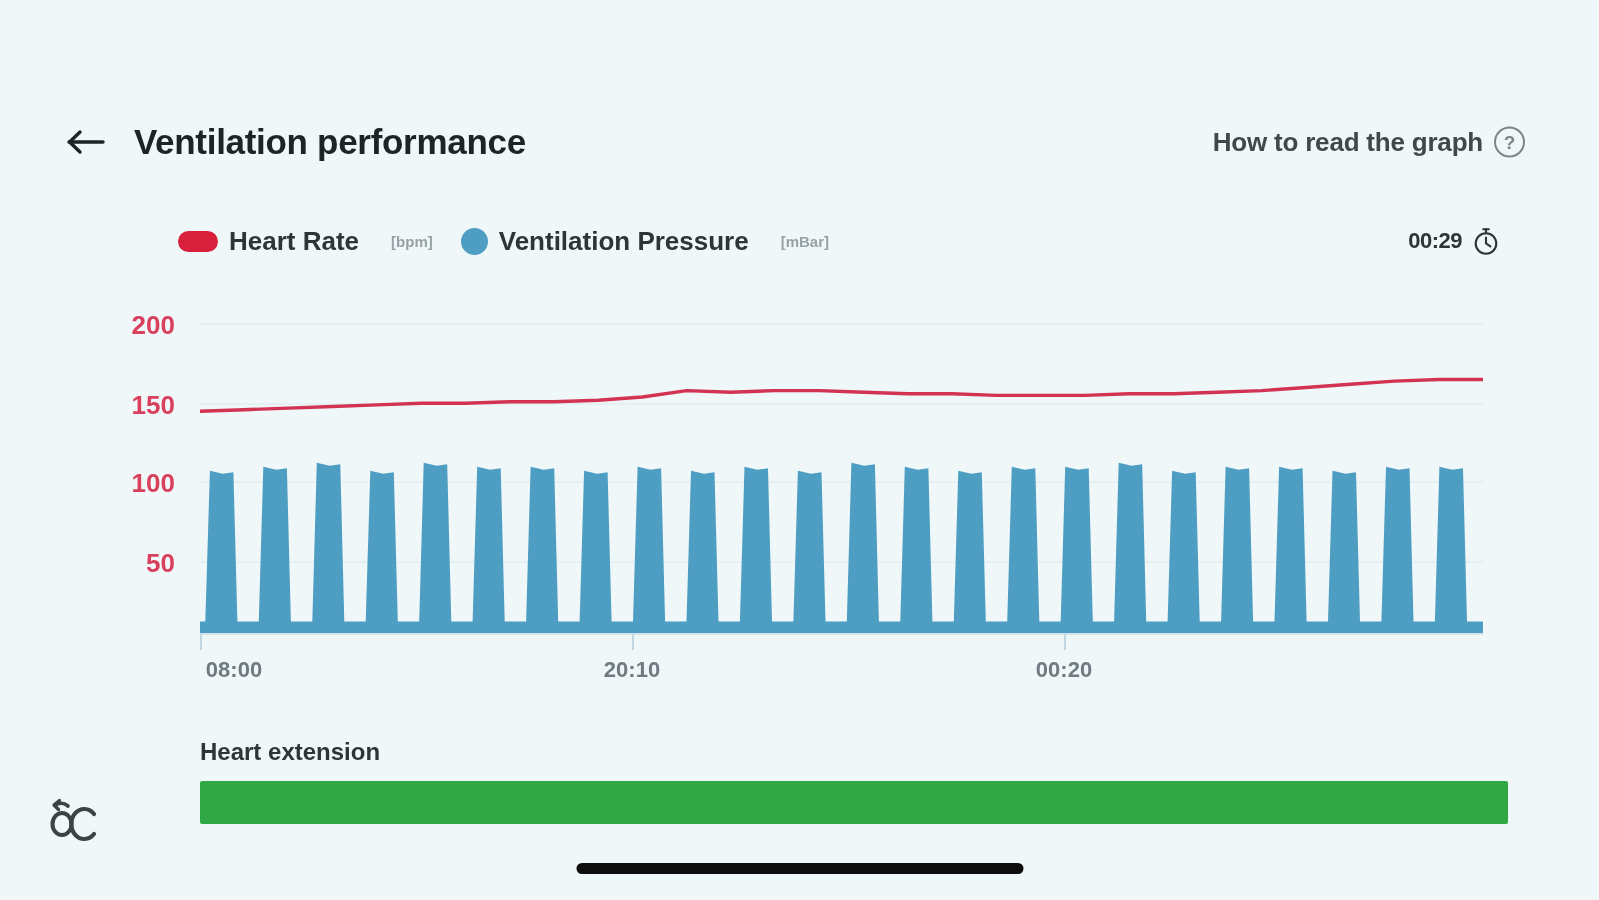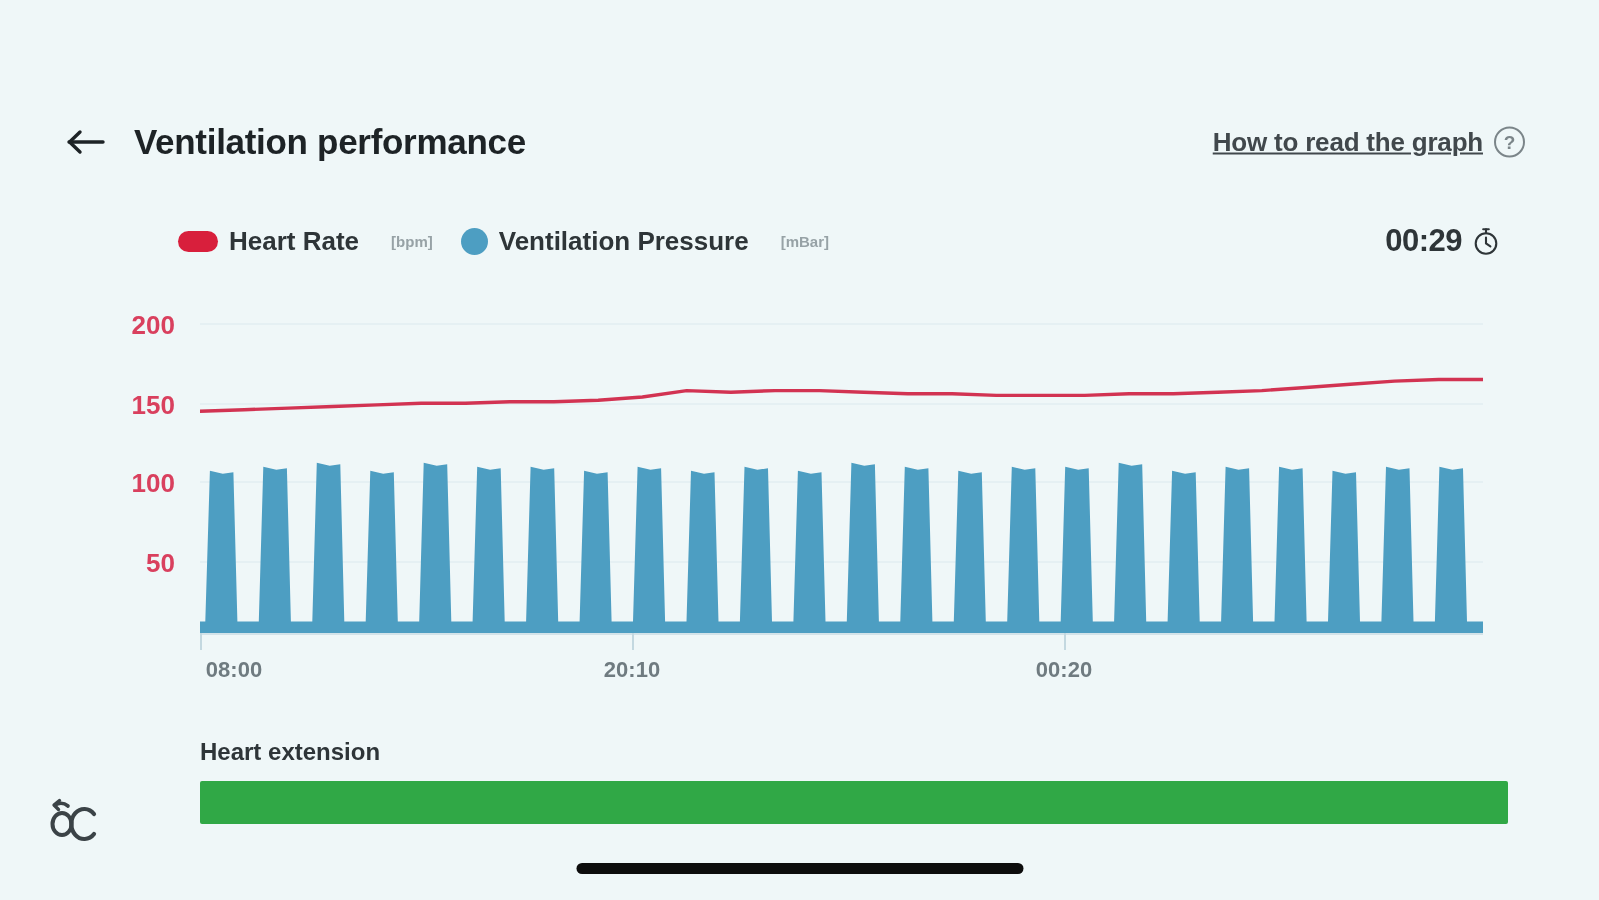--- a/index.html
+++ b/index.html
@@ -52,21 +52,20 @@
     align-items: center;
     gap: 11px;
     cursor: pointer;
   }
   .howto-label {
     font-size: 26px;
     font-weight: bold;
     color: #41484c;
     letter-spacing: -0.2px;
     white-space: nowrap;
-    text-decoration: underline;
   }
   .q-circle {
     width: 31px; height: 31px;
     border-radius: 50%;
     border: 2.4px solid #7b8589;
     display: flex;
     align-items: center;
     justify-content: center;
     font-size: 19px;
     font-weight: bold;
@@ -119,21 +118,21 @@
   }
   .timer {
     position: absolute;
     right: 98px; top: 0;
     height: 58px;
     display: flex;
     align-items: center;
     gap: 9px;
   }
   .timer-value {
-    font-size: 31px;
+    font-size: 22px;
     font-weight: bold;
     color: #2e3538;
     letter-spacing: -0.5px;
   }
   .timer-icon { width: 30px; height: 30px; display:block; }
 
   
   .chart-wrap {
     position: absolute;
     left: 0; top: 288px;

